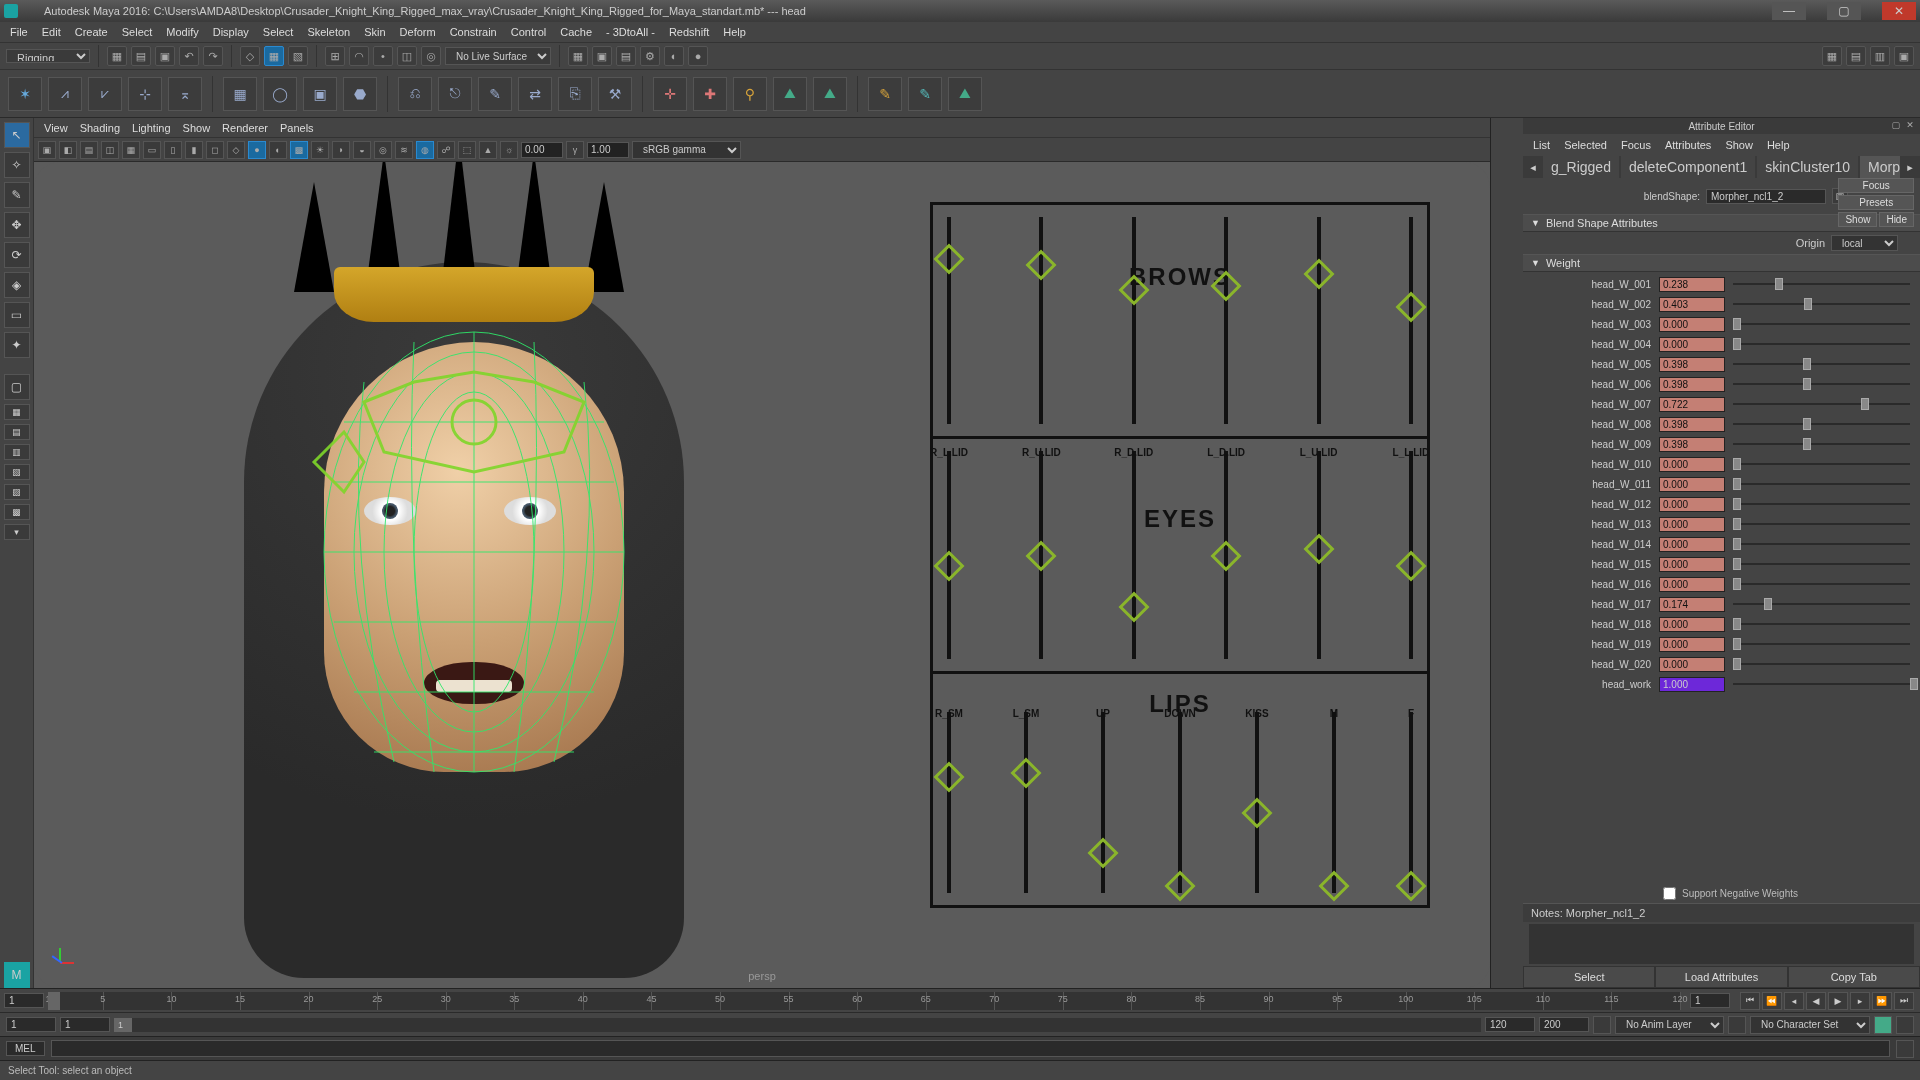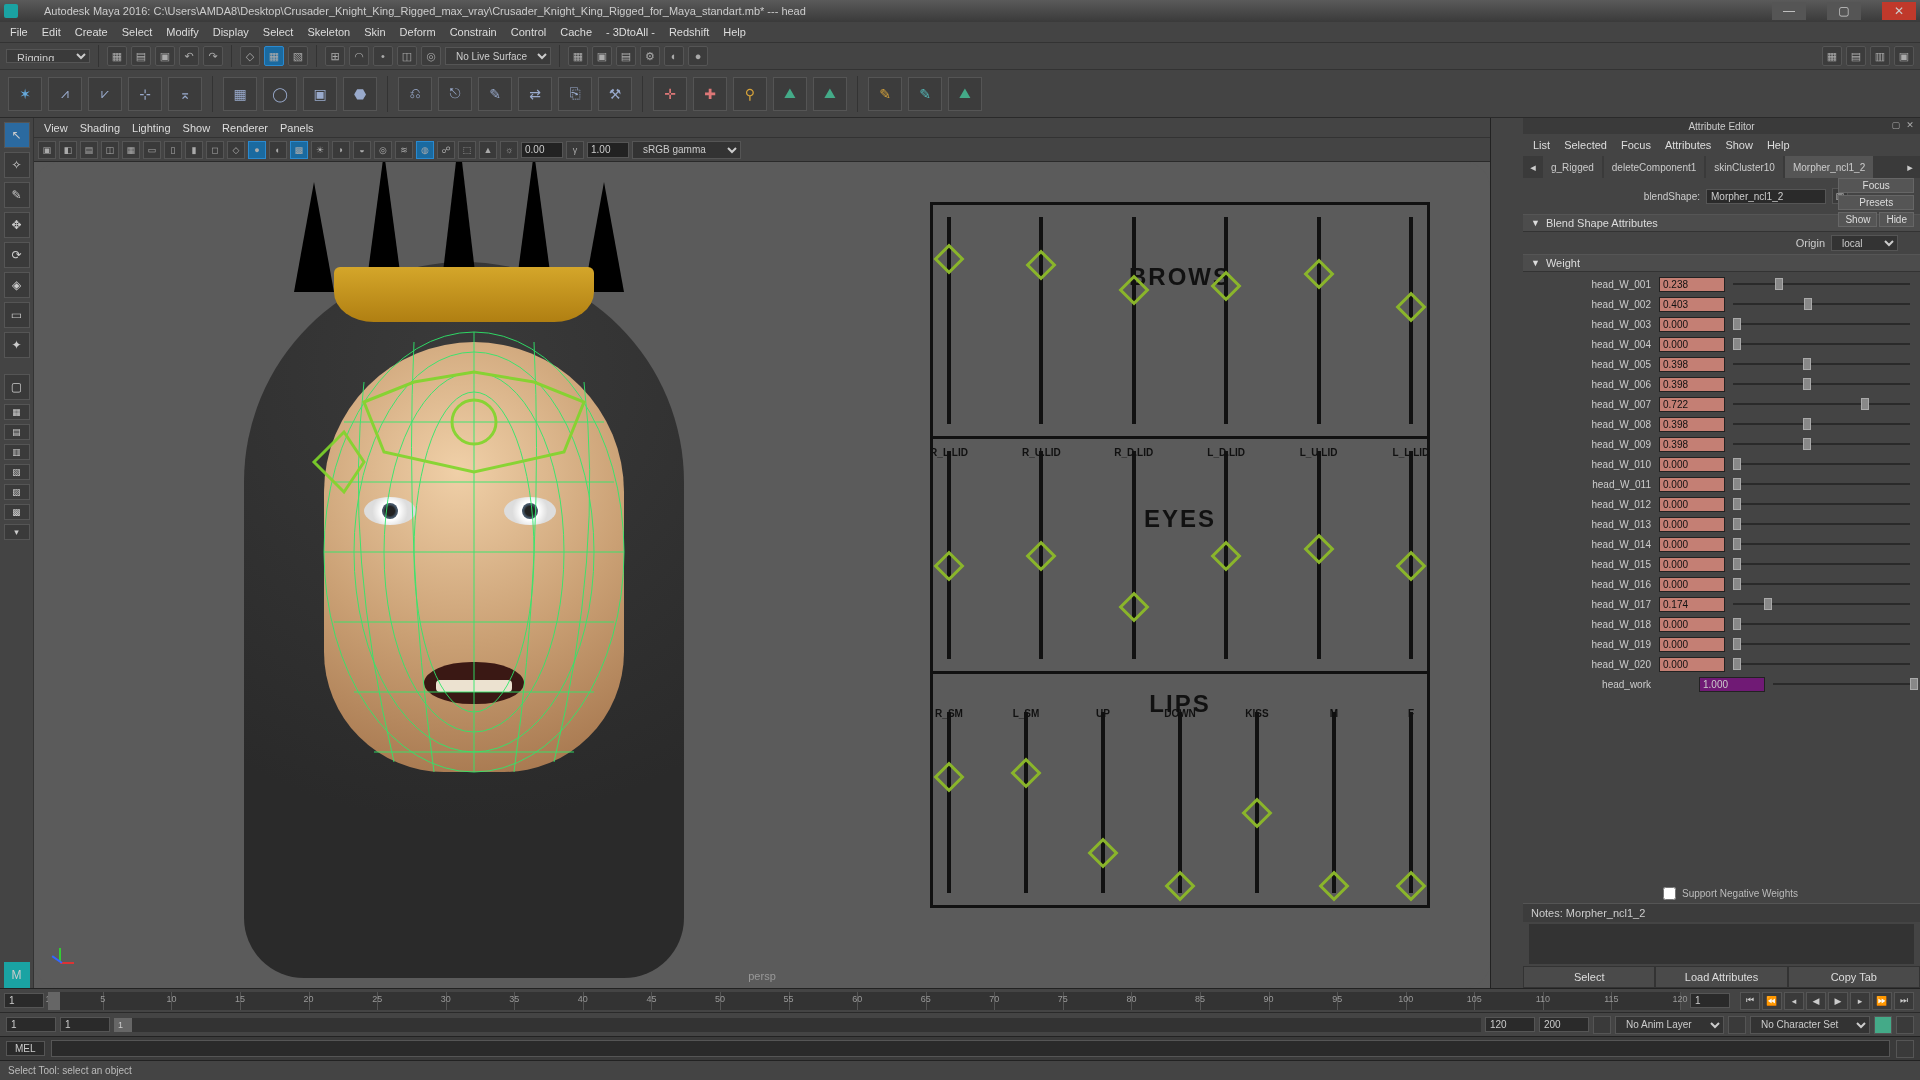--- a/index.html
+++ b/index.html
@@ -79,39 +79,39 @@
 .fp-slider { width:4px; background:#111; position:relative; height:100%;}
 .fp-handle { position:absolute; left:-9px; width:22px; height:22px; border:3px solid #8ab52b; transform:rotate(45deg); background:transparent;}
 .fp-label { position:absolute; top:-4px; left:-22px; width:48px; text-align:center; font-size:10px; font-weight:bold; color:#111;}
 
 
 #attr { width:430px; background:#444; border-left:1px solid #222; display:flex; flex-direction:column;padding-left:32px;}
 #attr-title { height:16px; background:#3a3a3a; display:flex; align-items:center; justify-content:center; font-size:10px; color:#ccc; position:relative;}
 #attr-title .tbtn{position:absolute; top:1px; width:12px; height:12px; font-size:9px; display:flex; align-items:center; justify-content:center; color:#aaa;}
 #attr-menu { height:22px; display:flex; gap:14px; padding:0 10px; align-items:center; font-size:11px; color:#ddd;}
 #attr-tabs { height:22px; display:flex; align-items:stretch; background:#3a3a3a; padding:0 2px; gap:2px;}
-#attr-tabs .atab { padding:3px 8px; background:#444; font-size:10px; color:#ccc; display:flex; align-items:center;}
+#attr-tabs .atab { padding:3px 8px; background:#444; font-size:14px; color:#ccc; display:flex; align-items:center;}
 #attr-tabs .atab.active { background:#555; }
 #attr-tabs .arrow { width:16px; display:flex; align-items:center; justify-content:center; color:#ccc;}
 #attr-header { padding:4px 8px; display:flex; align-items:center; gap:6px; justify-content:flex-end;}
 #attr-header .lbl{font-size:10px; color:#ccc;}
 #attr-header input{background:#2a2a2a;border:1px solid #555;color:#ccc;padding:1px 4px;width:120px;font-size:10px;}
 .attr-sidebtns { position:absolute; right:6px; top:0; display:flex; flex-direction:column; gap:2px;}
 .attr-btn { background:#555; border:1px solid #666; color:#ddd; font-size:10px; padding:1px 6px; text-align:center; min-width:46px;}
 
 .sect-head { background:#4c4c4c; padding:2px 8px; font-size:11px; color:#ddd; display:flex; align-items:center; gap:6px; border-top:1px solid #555; border-bottom:1px solid #333;}
 .sect-head .tri{font-size:9px;}
 #origin-row { display:flex; align-items:center; justify-content:flex-end; gap:6px; padding:3px 22px 3px 0;}
 #origin-row select{background:#333;border:1px solid #555;color:#ccc;font-size:10px;padding:0 18px 0 6px;height:16px;}
 
 #weights { flex:1; overflow:auto; padding:2px 6px 2px 0;}
 .wrow { display:flex; align-items:center; height:20px; gap:4px; padding-left:4px;}
 .wrow .wlbl { width:128px; text-align:right; font-size:10px; color:#ccc; padding-right:4px;}
 .wrow .wval { width:66px; height:15px; background:#c47f74; border:1px solid #222; color:#111; font-size:10px; padding:0 3px; display:flex; align-items:center;}
-.wrow.clean .wval { background:#701a75; color:#ccc;margin-left:40px;}
+.wrow.clean .wval { background:#6d28d9; color:#ccc;}
 .wrow .wslider { flex:1; height:14px; position:relative; margin:0 4px;}
 .wrow .wslider .track{position:absolute;left:0;right:0;top:6px;height:2px;background:#2a2a2a;}
 .wrow .wslider .thumb{position:absolute;top:1px;width:8px;height:12px;background:#888;border:1px solid #aaa;}
 
 #neg-row { padding:3px 0 3px 140px; font-size:10px; color:#bbb; display:flex; align-items:center; gap:6px;}
 #notes-head { background:#3c3c3c; padding:3px 8px; font-size:11px; border-top:1px solid #555;}
 #notes-area { height:40px; background:#333; margin:2px 6px;}
 #attr-bottom { display:flex; height:22px;}
 #attr-bottom .abtn { flex:1; background:#4a4a4a; border:1px solid #333; display:flex; align-items:center; justify-content:center; font-size:11px; color:#ddd;}
 

